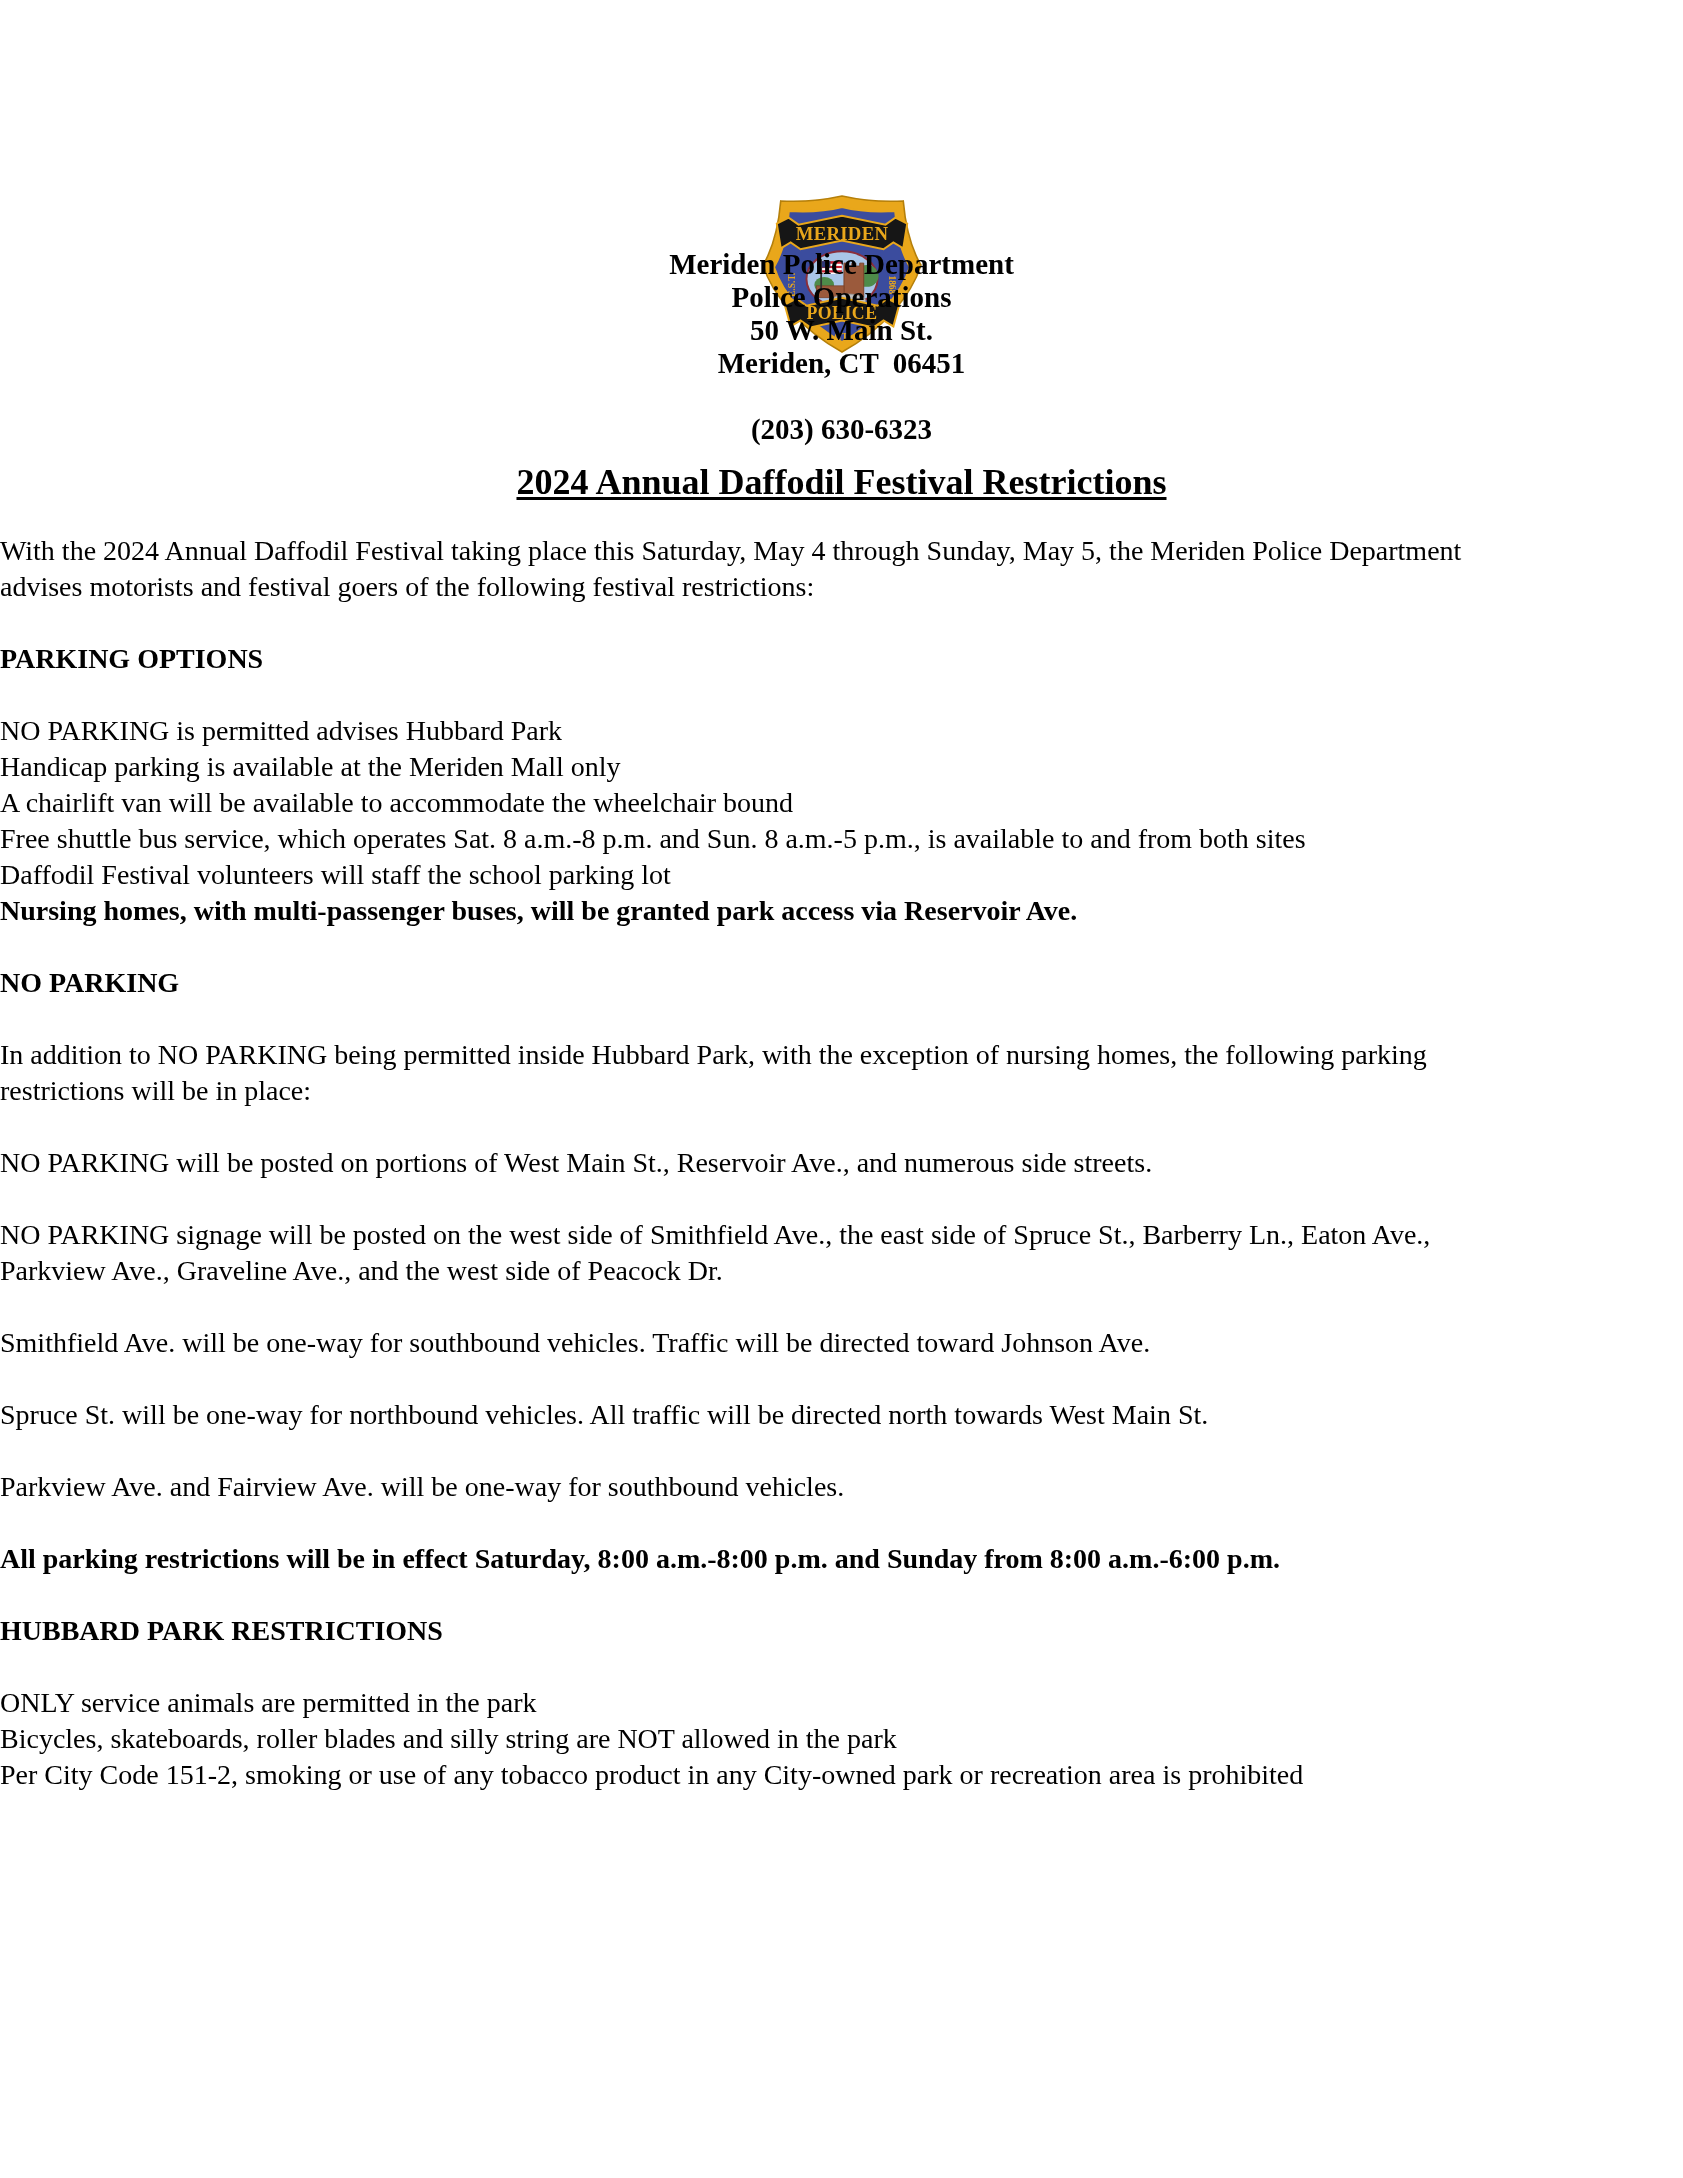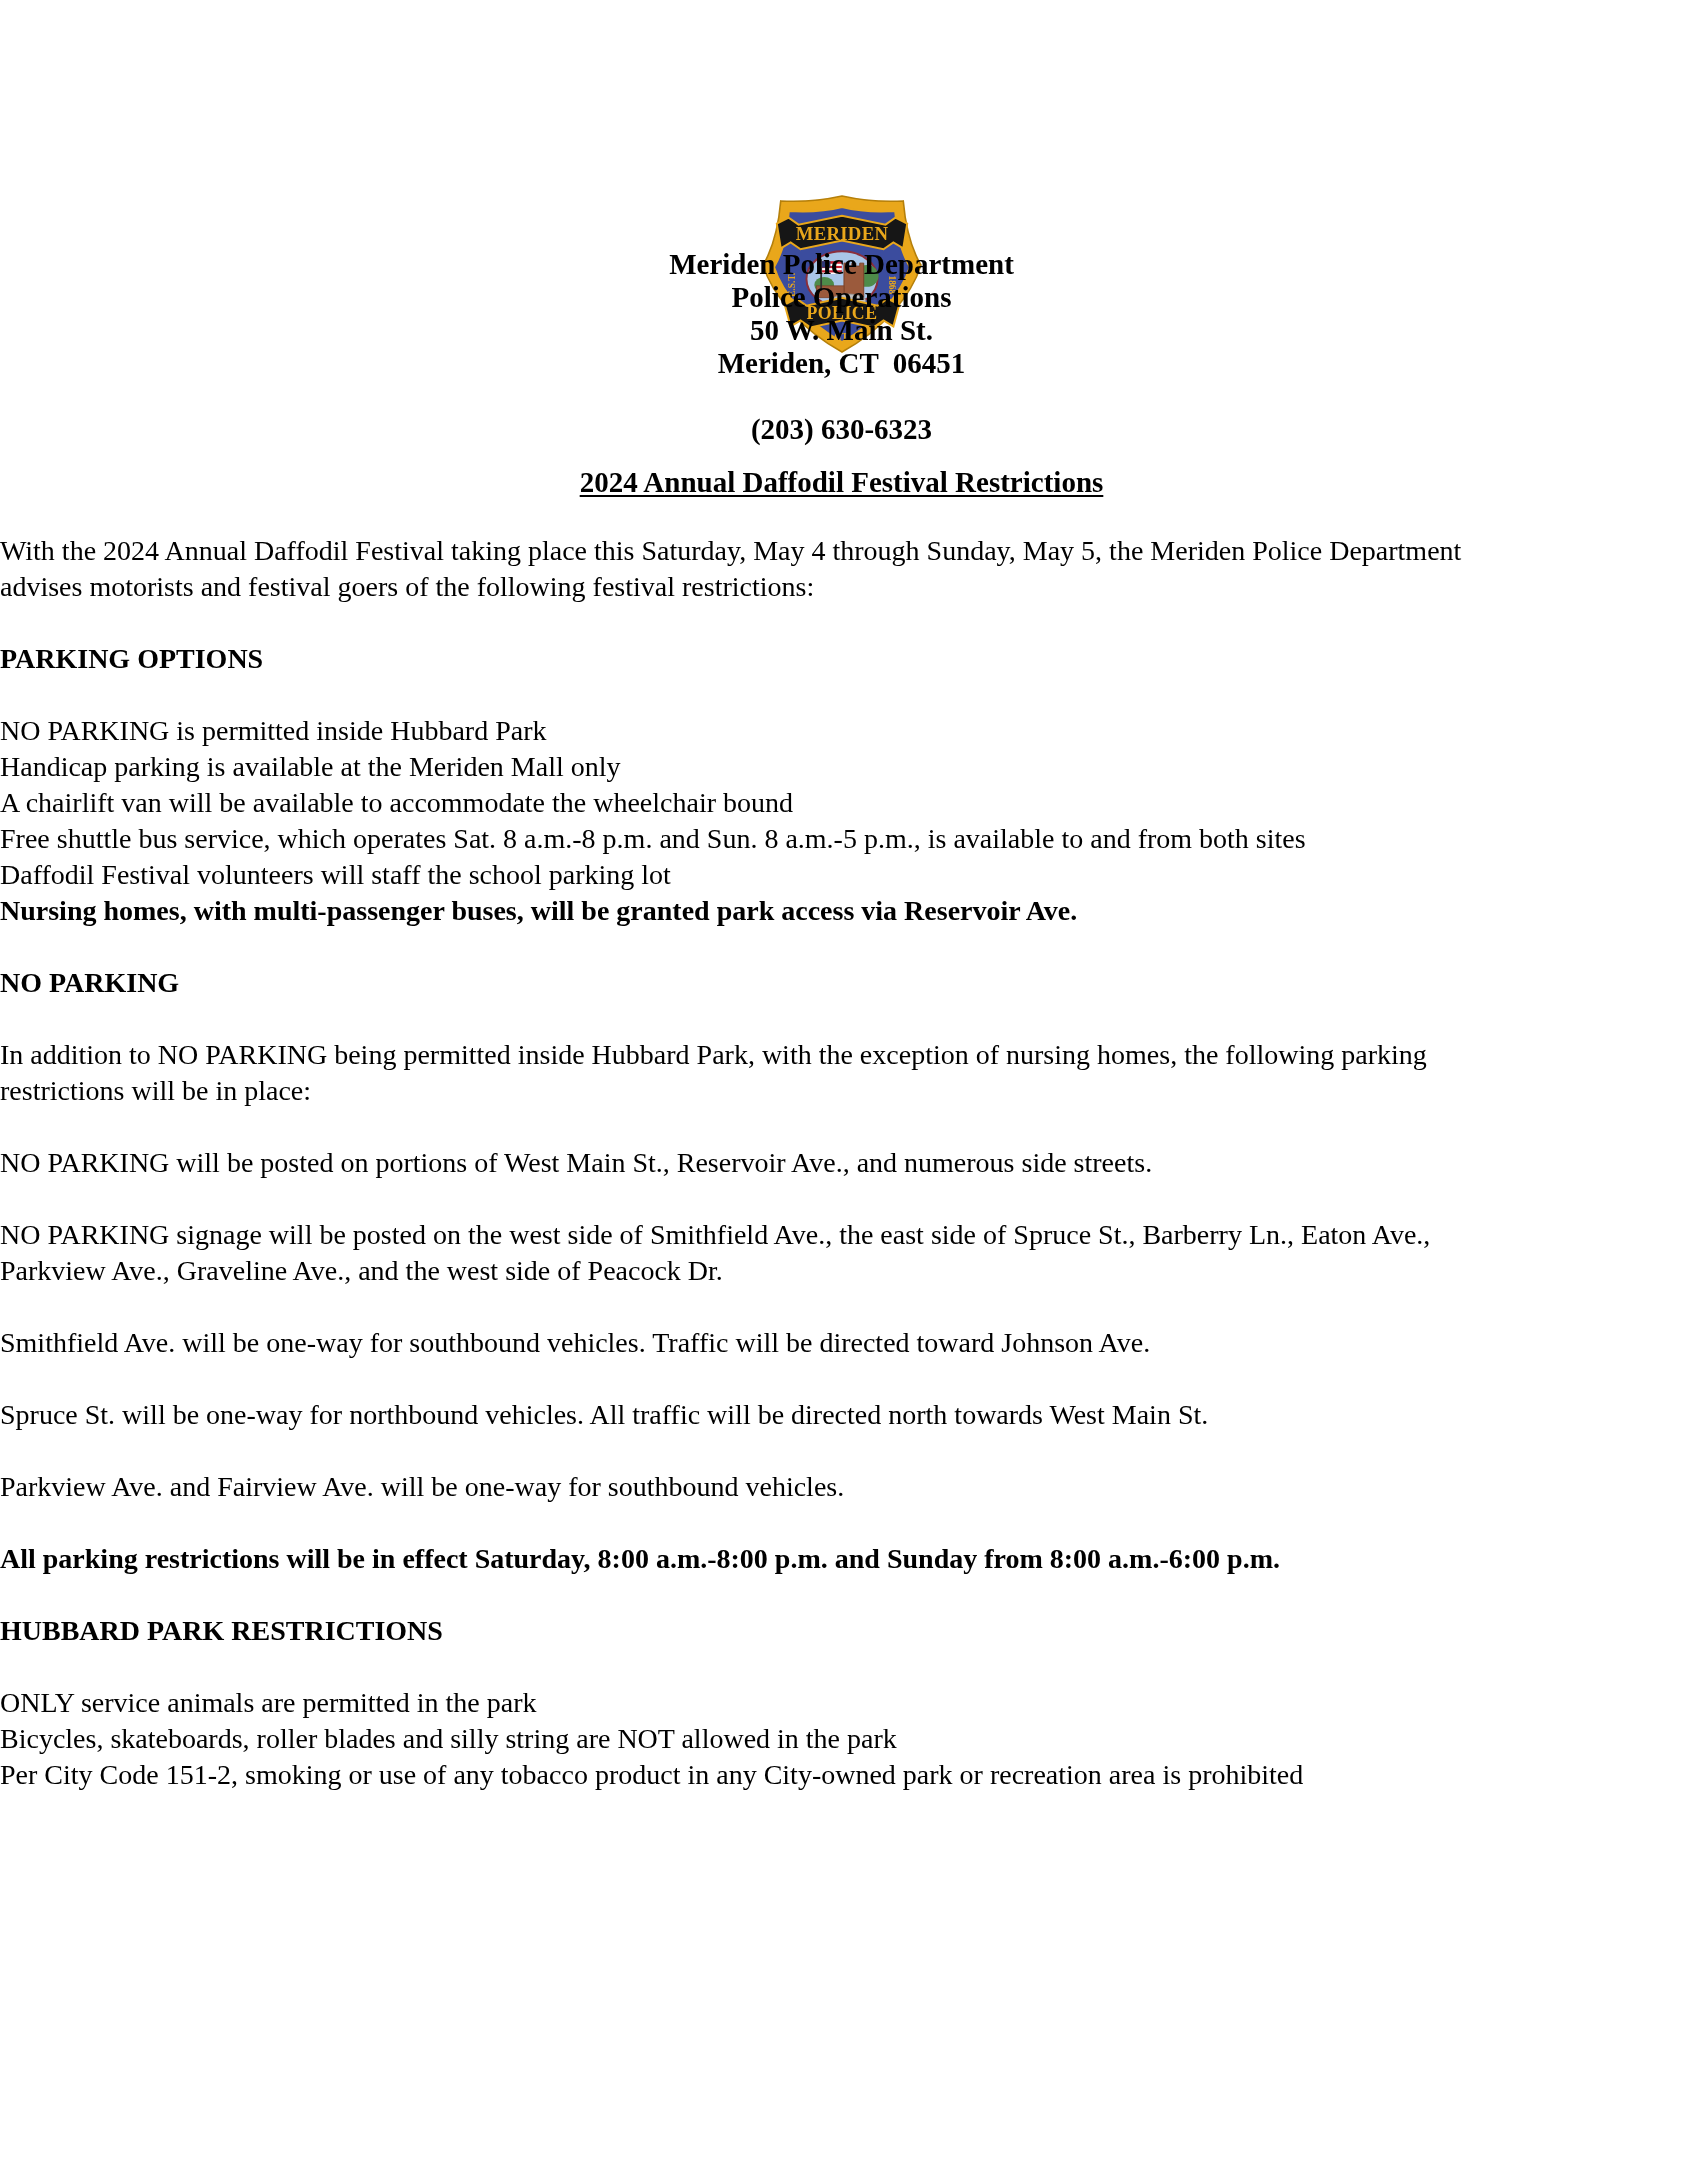--- a/index.html
+++ b/index.html
@@ -41,21 +41,21 @@
     font-size: 29px;
     line-height: 33px;
     margin-top: 20px;
   }
   .letterhead .ln { white-space: pre; }
   .spacer-line { height: 33px; }
 
   .doc-title {
     text-align: center;
     font-weight: bold;
-    font-size: 29px;
+    font-size: 36px;
     line-height: 33px;
     margin-top: 20px;
   }
   .doc-title span {
     text-decoration: underline;
     text-underline-offset: 3px;
   }
 
   
   .body-area {
@@ -162,21 +162,21 @@
   <div class="body-area">
 
     <p class="para">With the 2024 Annual Daffodil Festival taking place this Saturday, May 4 through Sunday, May 5, the Meriden Police Department advises motorists and festival goers of the following festival restrictions:</p>
 
     <div class="gap"></div>
 
     <div class="heading">PARKING OPTIONS</div>
 
     <div class="gap"></div>
 
-    <div class="list-line">NO PARKING is permitted inside Hubbard Park</div>
+    <div class="list-line">NO PARKING is permitted advises Hubbard Park</div>
     <div class="list-line">Handicap parking is available at the Meriden Mall only</div>
     <div class="list-line">A chairlift van will be available to accommodate the wheelchair bound</div>
     <div class="list-line">Free shuttle bus service, which operates Sat. 8 a.m.-8 p.m. and Sun. 8 a.m.-5 p.m., is available to and from both sites</div>
     <div class="list-line">Daffodil Festival volunteers will staff the school parking lot</div>
     <div class="bold-line">Nursing homes, with multi-passenger buses, will be granted park access via Reservoir Ave.</div>
 
     <div class="gap"></div>
 
     <div class="heading">NO PARKING</div>
 

